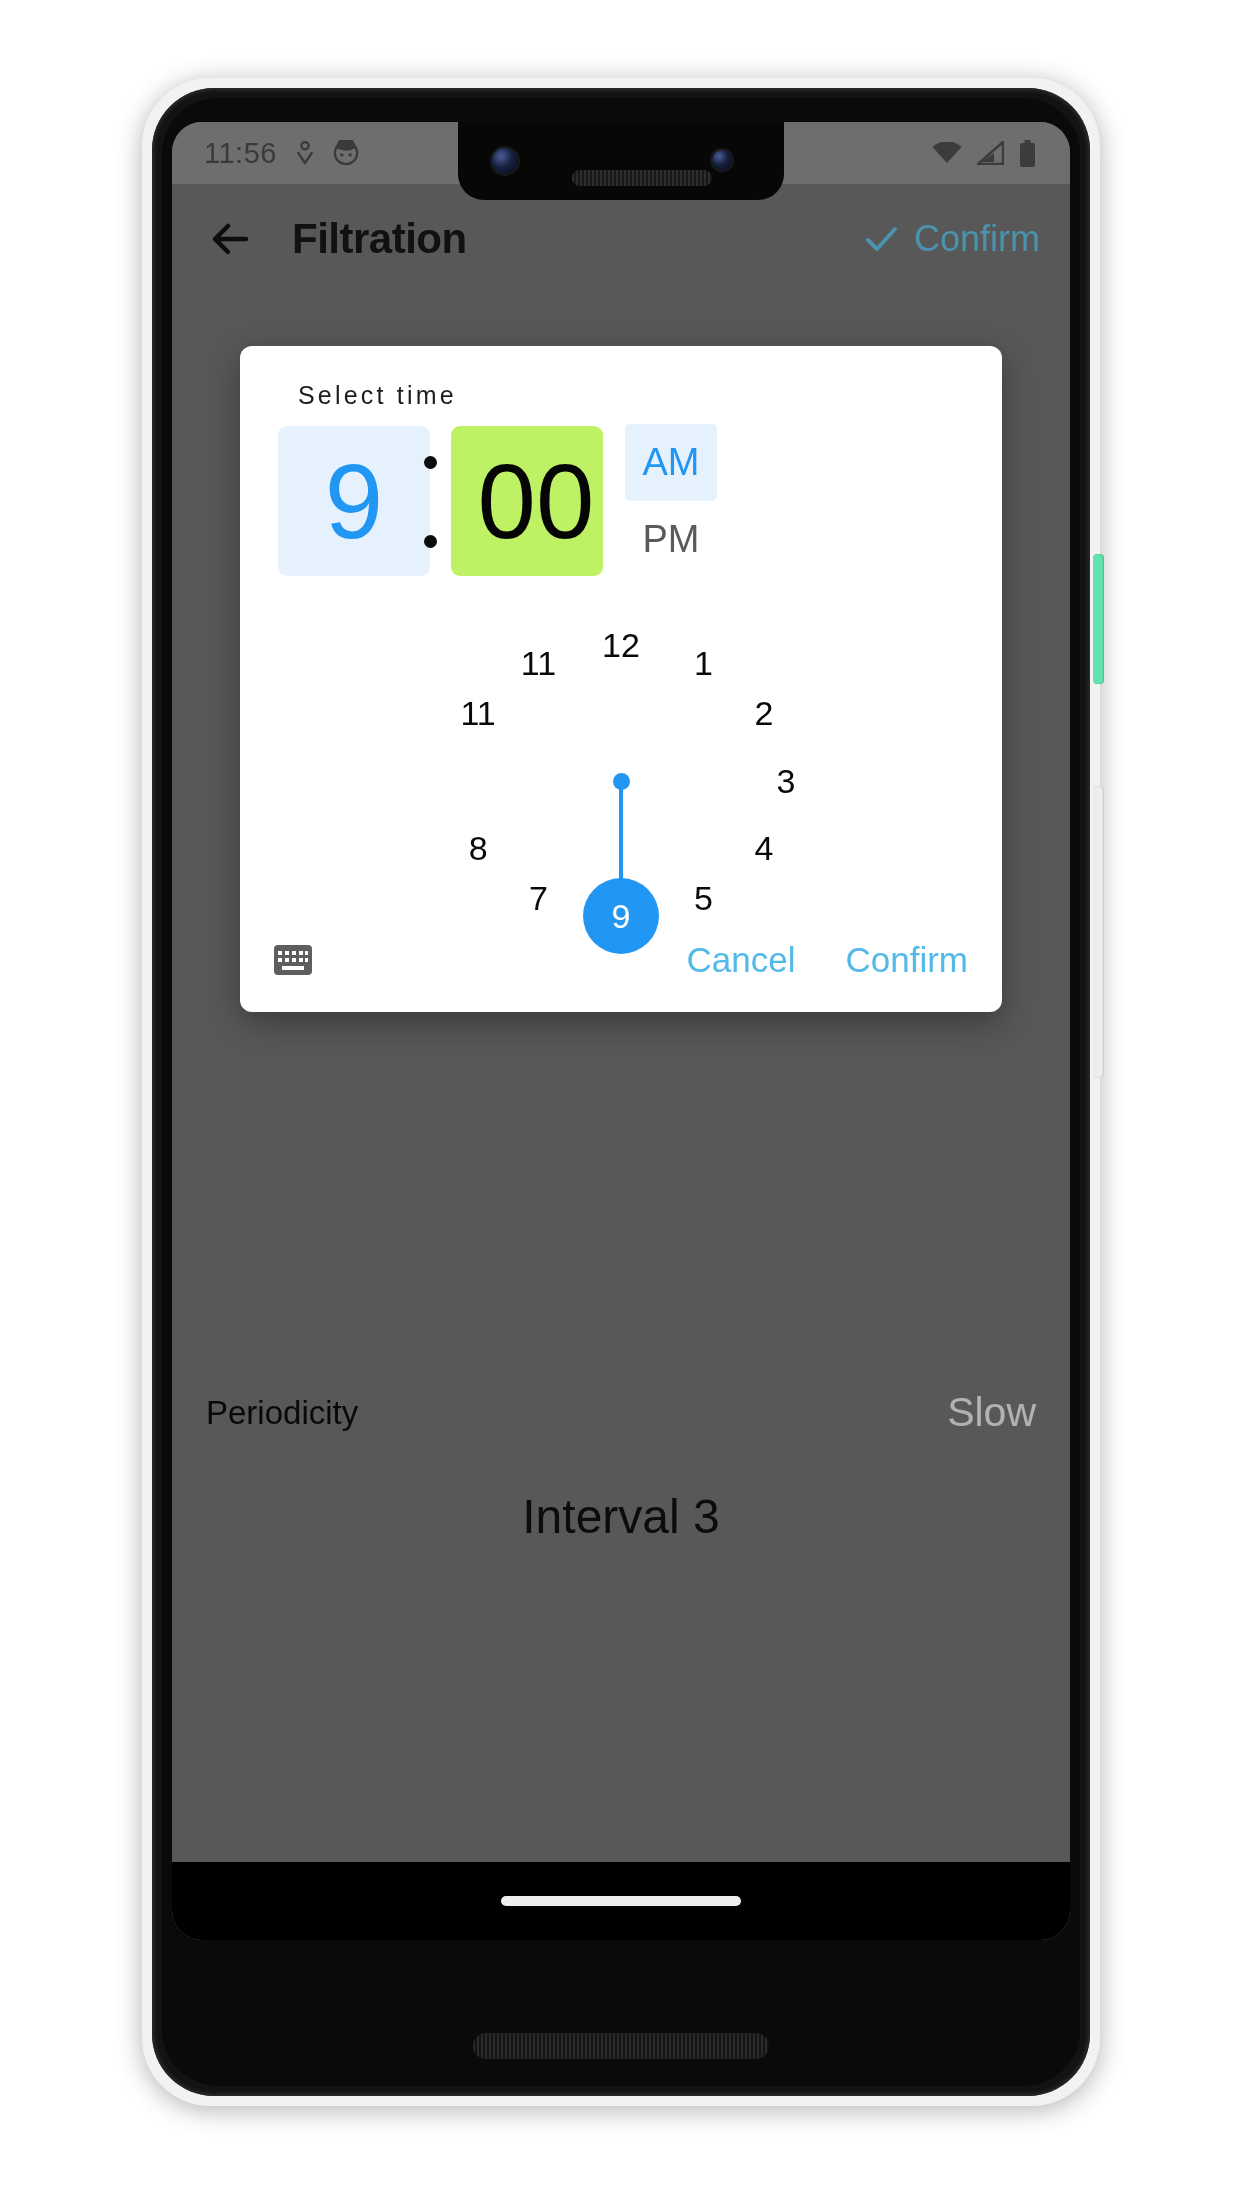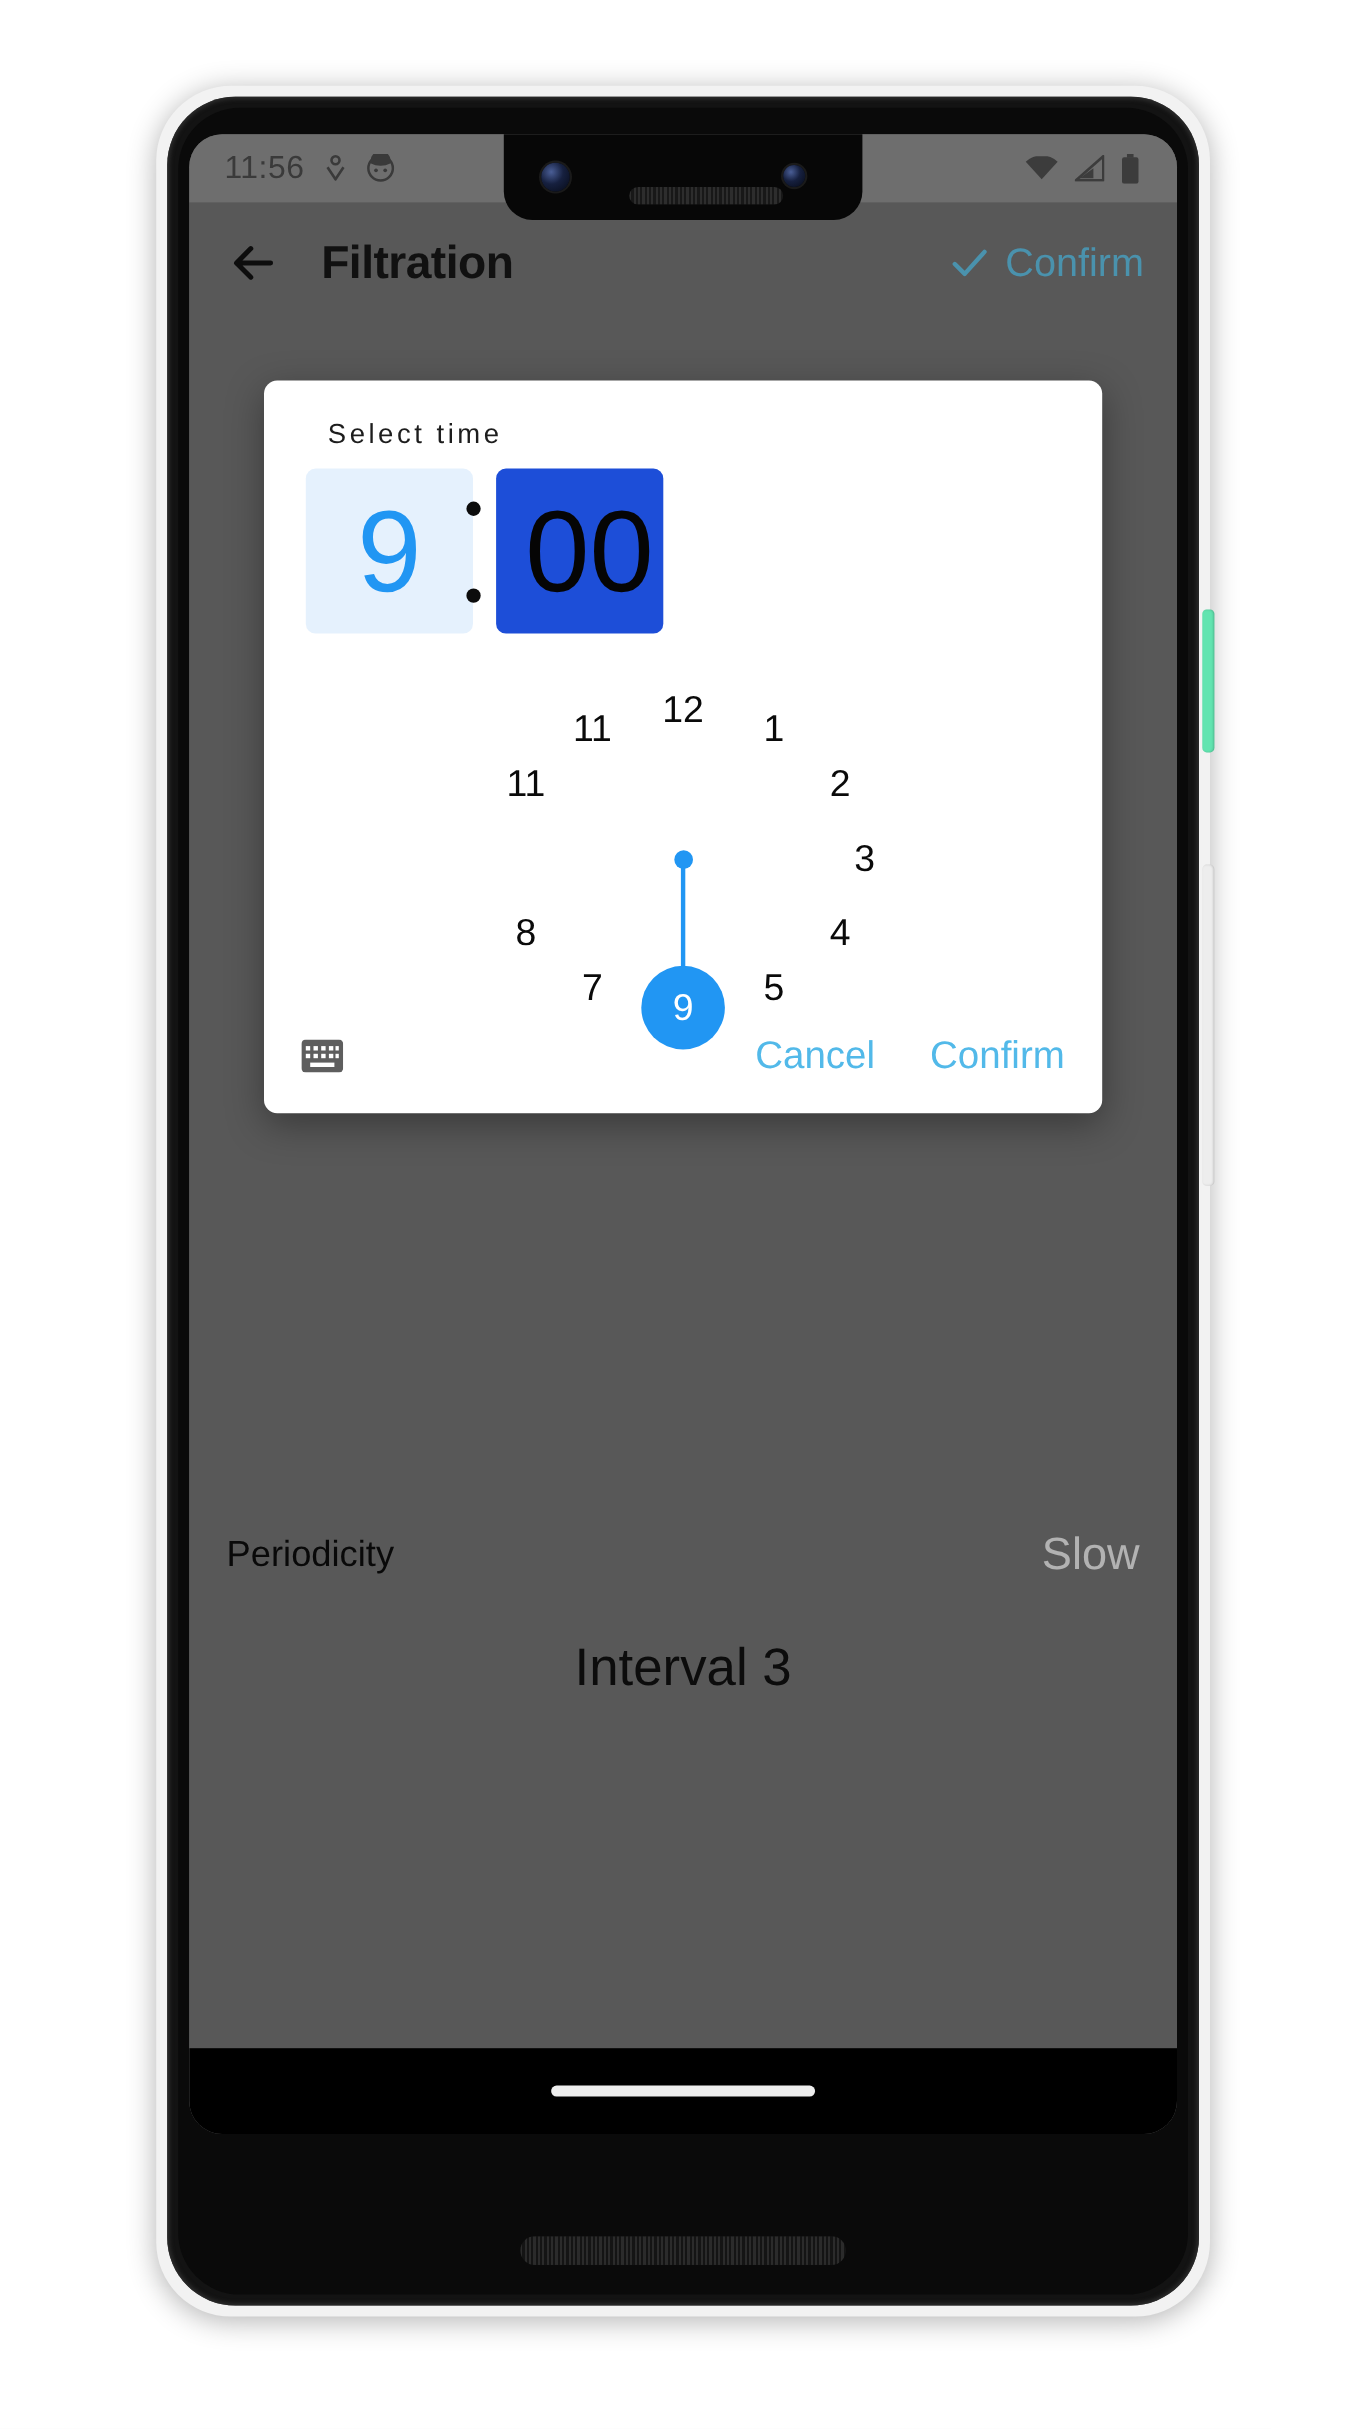--- a/index.html
+++ b/index.html
@@ -164,21 +164,21 @@
   
   .time-row { position: absolute; left: 0; top: 80px; width: 762px; height: 160px; }
   .tfield {
     position: absolute; top: 0;
     width: 152px; height: 150px;
     border-radius: 9px;
     display: flex; align-items: center; justify-content: center;
     font-size: 105px; line-height: 1;
   }
   .tfield.hour { left: 38px; background: #e5f1fd; color: #2196f3; }
-  .tfield.minute { left: 211px; background: #1d4ed8; color: #050505; padding-left: 18px; }
+  .tfield.minute { left: 211px; background: #bef264; color: #050505; padding-left: 18px; }
   .colon {
     position: absolute; left: 175px; top: 30px;
     width: 30px; height: 92px;
     display: flex; flex-direction: column; justify-content: space-between; align-items: center;
   }
   .colon i { display: block; width: 13px; height: 13px; border-radius: 50%; background: #0c0c0c; }
   .ampm { position: absolute; left: 385px; top: -2px; width: 92px; }
   .ampm .seg {
     width: 92px; height: 77px;
     display: flex; align-items: center; justify-content: center;
@@ -331,20 +331,24 @@
 
       <div class="dlg-title">Select time</div>
 
       <div class="time-row">
         <div class="tfield hour">9</div>
         <div class="colon">
           <i></i>
           <i></i>
         </div>
         <div class="tfield minute">00</div>
+        <div class="ampm">
+          <div class="seg am">AM</div>
+          <div class="seg pm">PM</div>
+        </div>
       </div>
 
       <div class="clock" id="clock-face">
           <div class="cnum" style="left: 240px; top: 29.7px;">12</div>
           <div class="cnum" style="left: 322.5px; top: 47.8268px;">1</div>
           <div class="cnum" style="left: 382.894px; top: 97.35px;">2</div>
           <div class="cnum" style="left: 405px; top: 165px;">3</div>
           <div class="cnum" style="left: 382.894px; top: 232.65px;">4</div>
           <div class="cnum" style="left: 322.5px; top: 282.173px;">5</div>
           <div class="cnum" style="left: 240px; top: 300.3px;">6</div>

